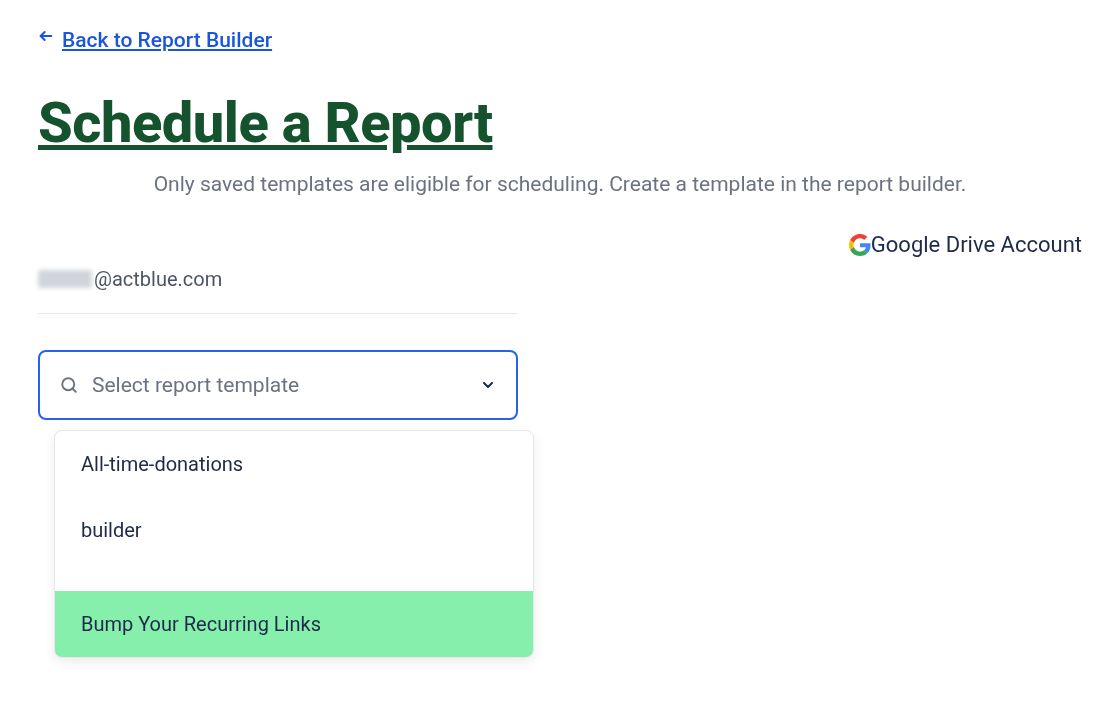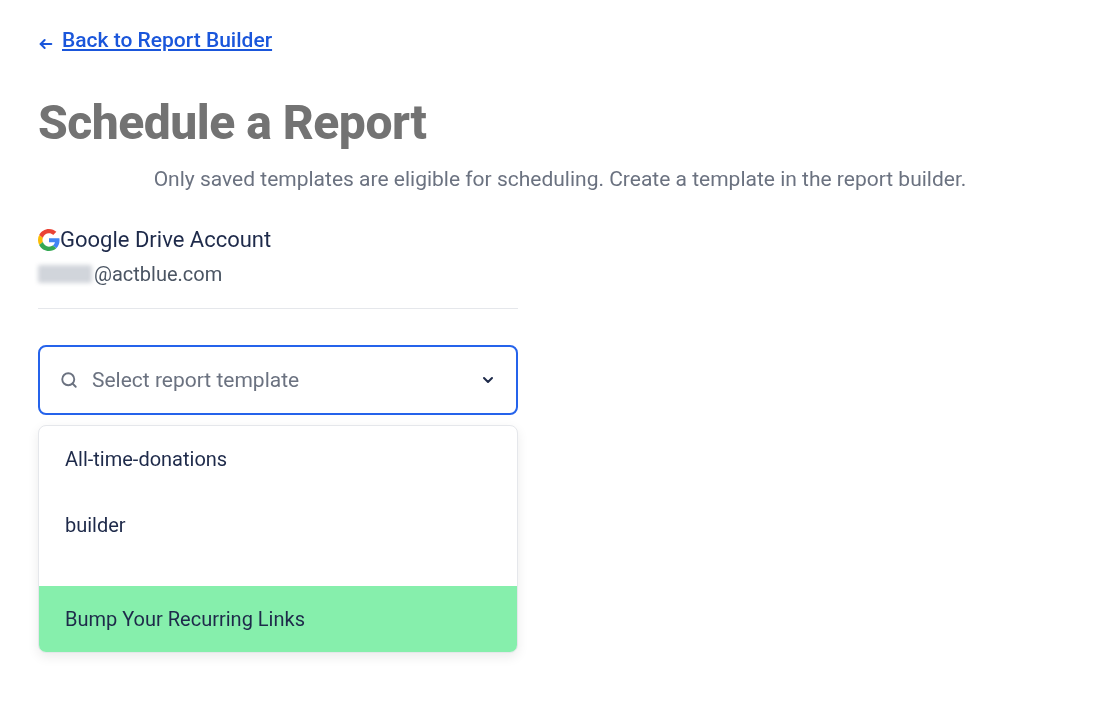--- a/index.html
+++ b/index.html
@@ -10,56 +10,58 @@
     body {
       font-family: -apple-system, BlinkMacSystemFont, "Segoe UI", Roboto, "Helvetica Neue", Arial, sans-serif;
       background: #fff;
       padding: 28px 38px;
       width: 1120px;
       height: 720px;
       color: #1e2a4a;
     }
     .back-link {
       display: inline-flex;
-      align-items: flex-end;
+      align-items: flex-start;
       gap: 8px;
       color: #1a56db;
       text-decoration: underline;
       font-size: 21px;
       font-weight: 500;
       cursor: pointer;
     }
     .back-arrow {
       width: 16px;
       height: 16px;
       display: inline-flex;
       align-items: center;
       justify-content: center;
     }
     .page-title {
-      font-size: 48px;
+      font-size: 56px;
       font-weight: 800;
-      color: #737373;
+      color: #14532d;
       margin-top: 38px;
       letter-spacing: -0.5px;
+      text-decoration: underline;
     }
     .page-subtitle {
       font-size: 21px;
       color: #6b7280;
       margin-top: 16px;
       font-weight: 400;
       text-align: center;
     }
     .account-section {
       margin-top: 36px;
     }
     .account-row {
       display: flex;
       align-items: center;
       gap: 0;
+      justify-content: flex-end;
     }
     .google-icon {
       width: 22px;
       height: 22px;
     }
     .account-label {
       font-size: 22px;
       color: #1e2a4a;
       font-weight: 400;
     }
@@ -124,21 +126,21 @@
       flex: 1;
     }
     .chevron-wrap {
       color: #1e2a4a;
       display: flex;
       align-items: center;
     }
     .dropdown {
       position: absolute;
       top: 80px;
-      left: 0;
+      left: 16px;
       width: 100%;
       background: #fff;
       border: 1px solid #e5e7eb;
       border-radius: 8px;
       box-shadow: 0 4px 12px rgba(0,0,0,0.08);
       overflow: hidden;
     }
     .dropdown-item {
       padding: 21px 26px;
       font-size: 20px;

